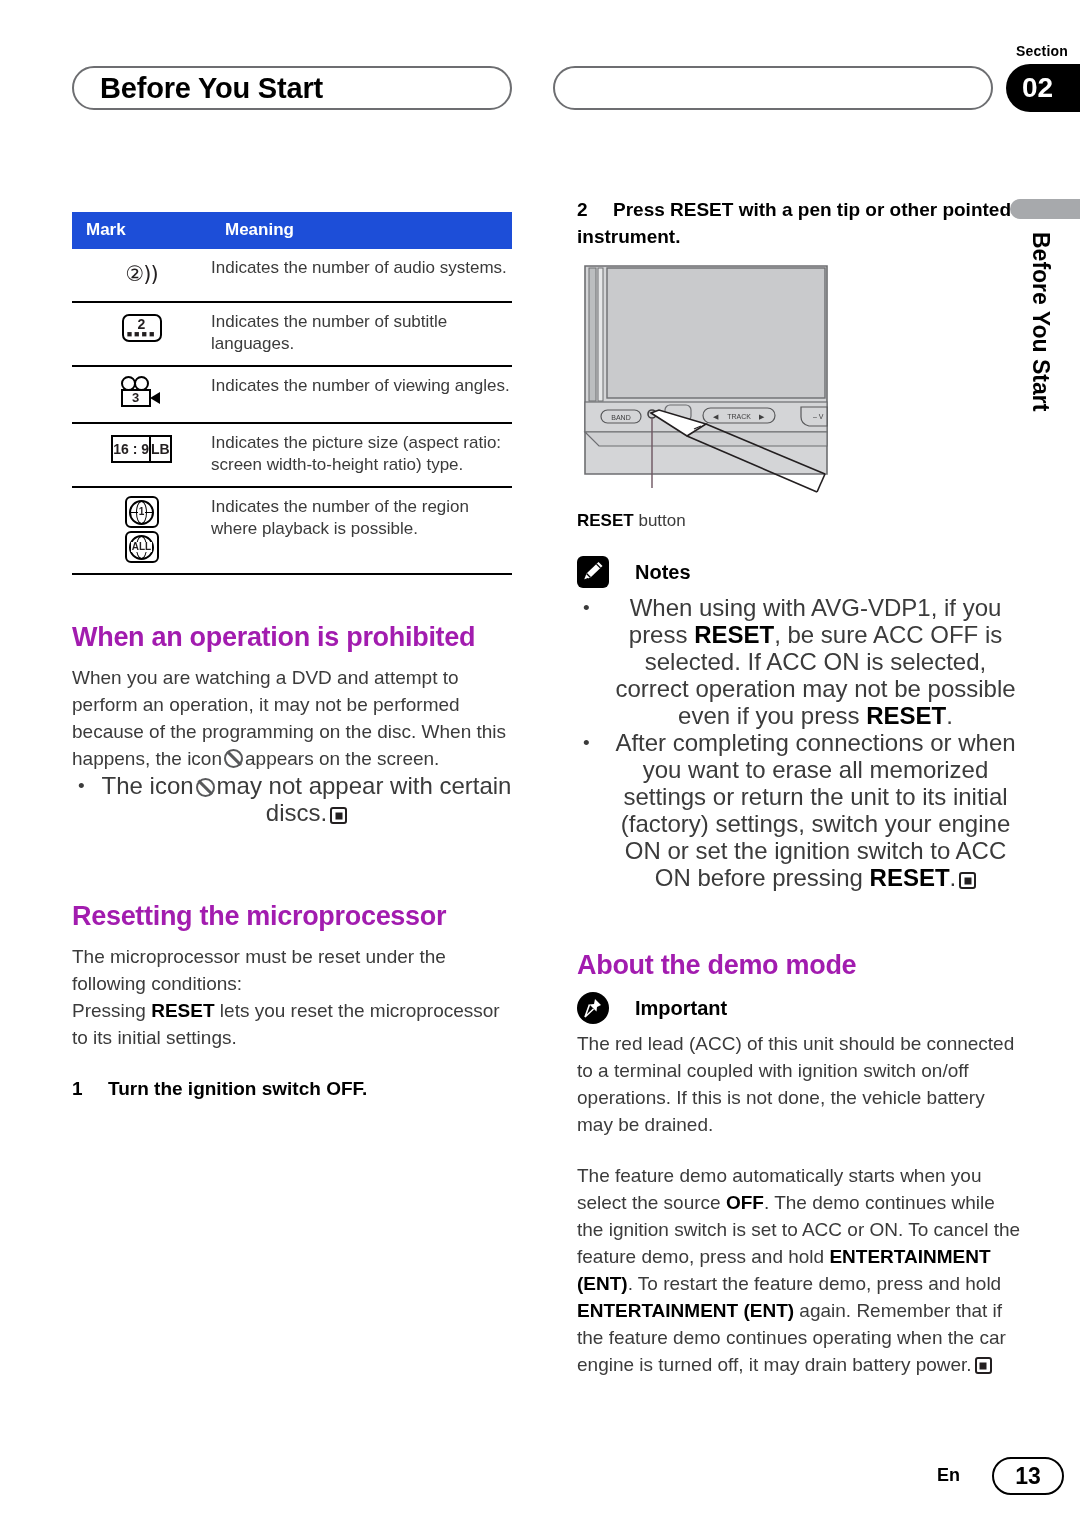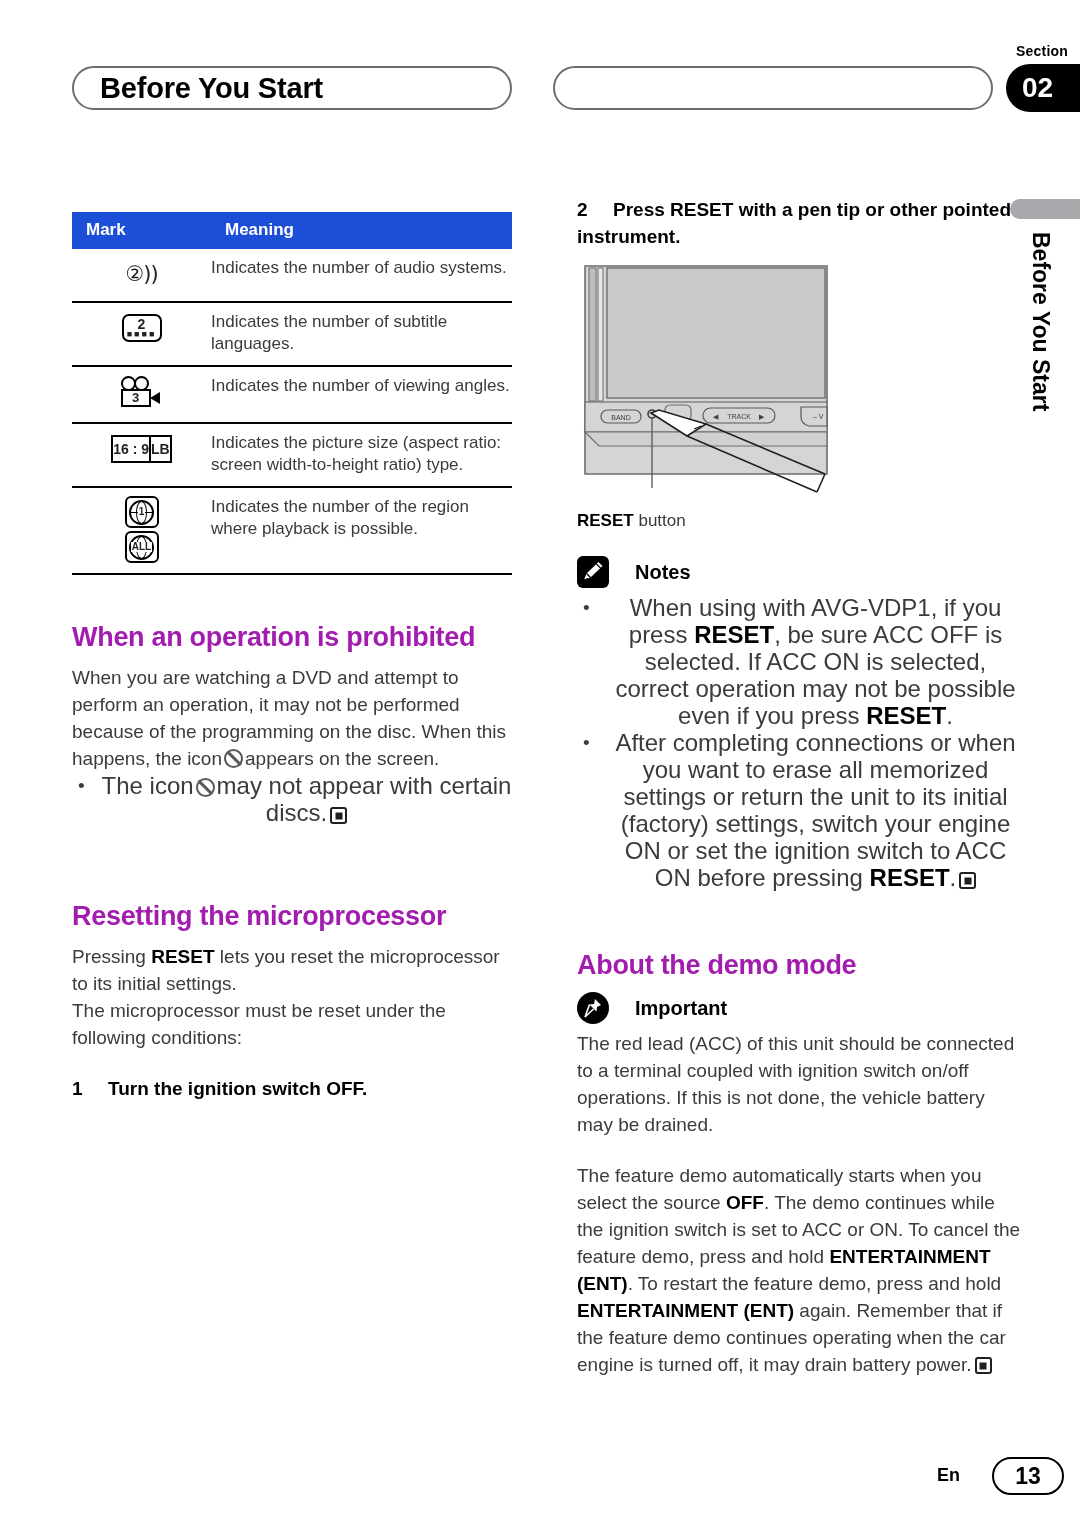--- a/index.html
+++ b/index.html
@@ -515,22 +515,22 @@
 
   <h2 class="sec-head">When an operation is prohibited</h2>
   <p class="body"><span>When you are watching a DVD and attempt to perform an operation, it may not be performed because of the programming on the disc. When this happens, the icon</span><span class="icon-prohibit"></span><span>appears on the screen.</span></p>
   <ul class="bullets">
     <li><span>The icon</span><span class="icon-prohibit"></span><span>may not appear with certain discs.</span><span class="endmark"></span></li>
   </ul>
 
   <div style="height:74px"></div>
 
   <h2 class="sec-head">Resetting the microprocessor</h2>
+  <p class="body">The microprocessor must be reset under the following conditions:</p>
   <p class="body"><span>Pressing</span> <span class="b">RESET</span> <span>lets you reset the microprocessor to its initial settings.</span></p>
-  <p class="body">The microprocessor must be reset under the following conditions:</p>
 
   <div class="spacer-md"></div>
 
   <div class="step"><span class="num">1</span><span>Turn the ignition switch OFF.</span></div>
 
 </div>
 
 <div id="col-right">
 
   <div class="step"><span class="num">2</span><span>Press RESET with a pen tip or other pointed instrument.</span></div>

